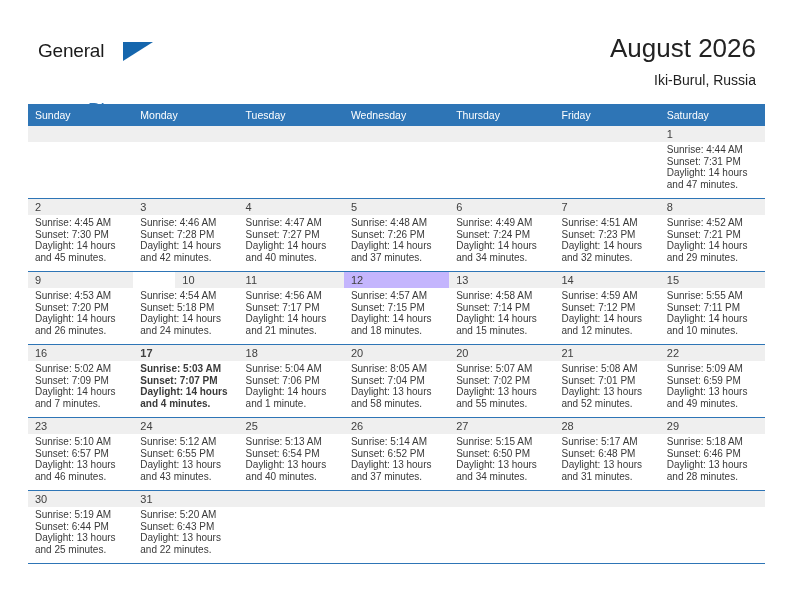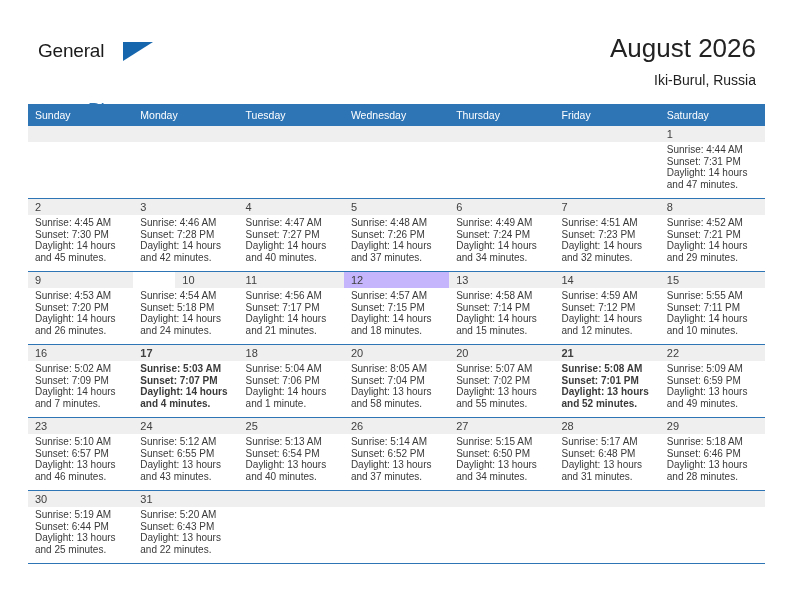--- a/index.html
+++ b/index.html
@@ -478,21 +478,21 @@
             <div class="cell-inner">
               <div class="daynum" style="background: rgb(239, 239, 239);">20</div>
               <div class="details">
                 <div>Sunrise: 5:07 AM</div>
                 <div>Sunset: 7:02 PM</div>
                 <div>Daylight: 13 hours</div>
                 <div>and 55 minutes.</div>
               </div>
             </div>
           </td>
-          <td style="border-bottom-color: rgb(46, 117, 182); font-weight: bold;">
+          <td style="border-bottom-color: rgb(46, 117, 182);">
             <div class="cell-inner">
               <div class="daynum" style="background: rgb(239, 239, 239);">21</div>
               <div class="details">
                 <div>Sunrise: 5:08 AM</div>
                 <div>Sunset: 7:01 PM</div>
                 <div>Daylight: 13 hours</div>
                 <div>and 52 minutes.</div>
               </div>
             </div>
           </td>

